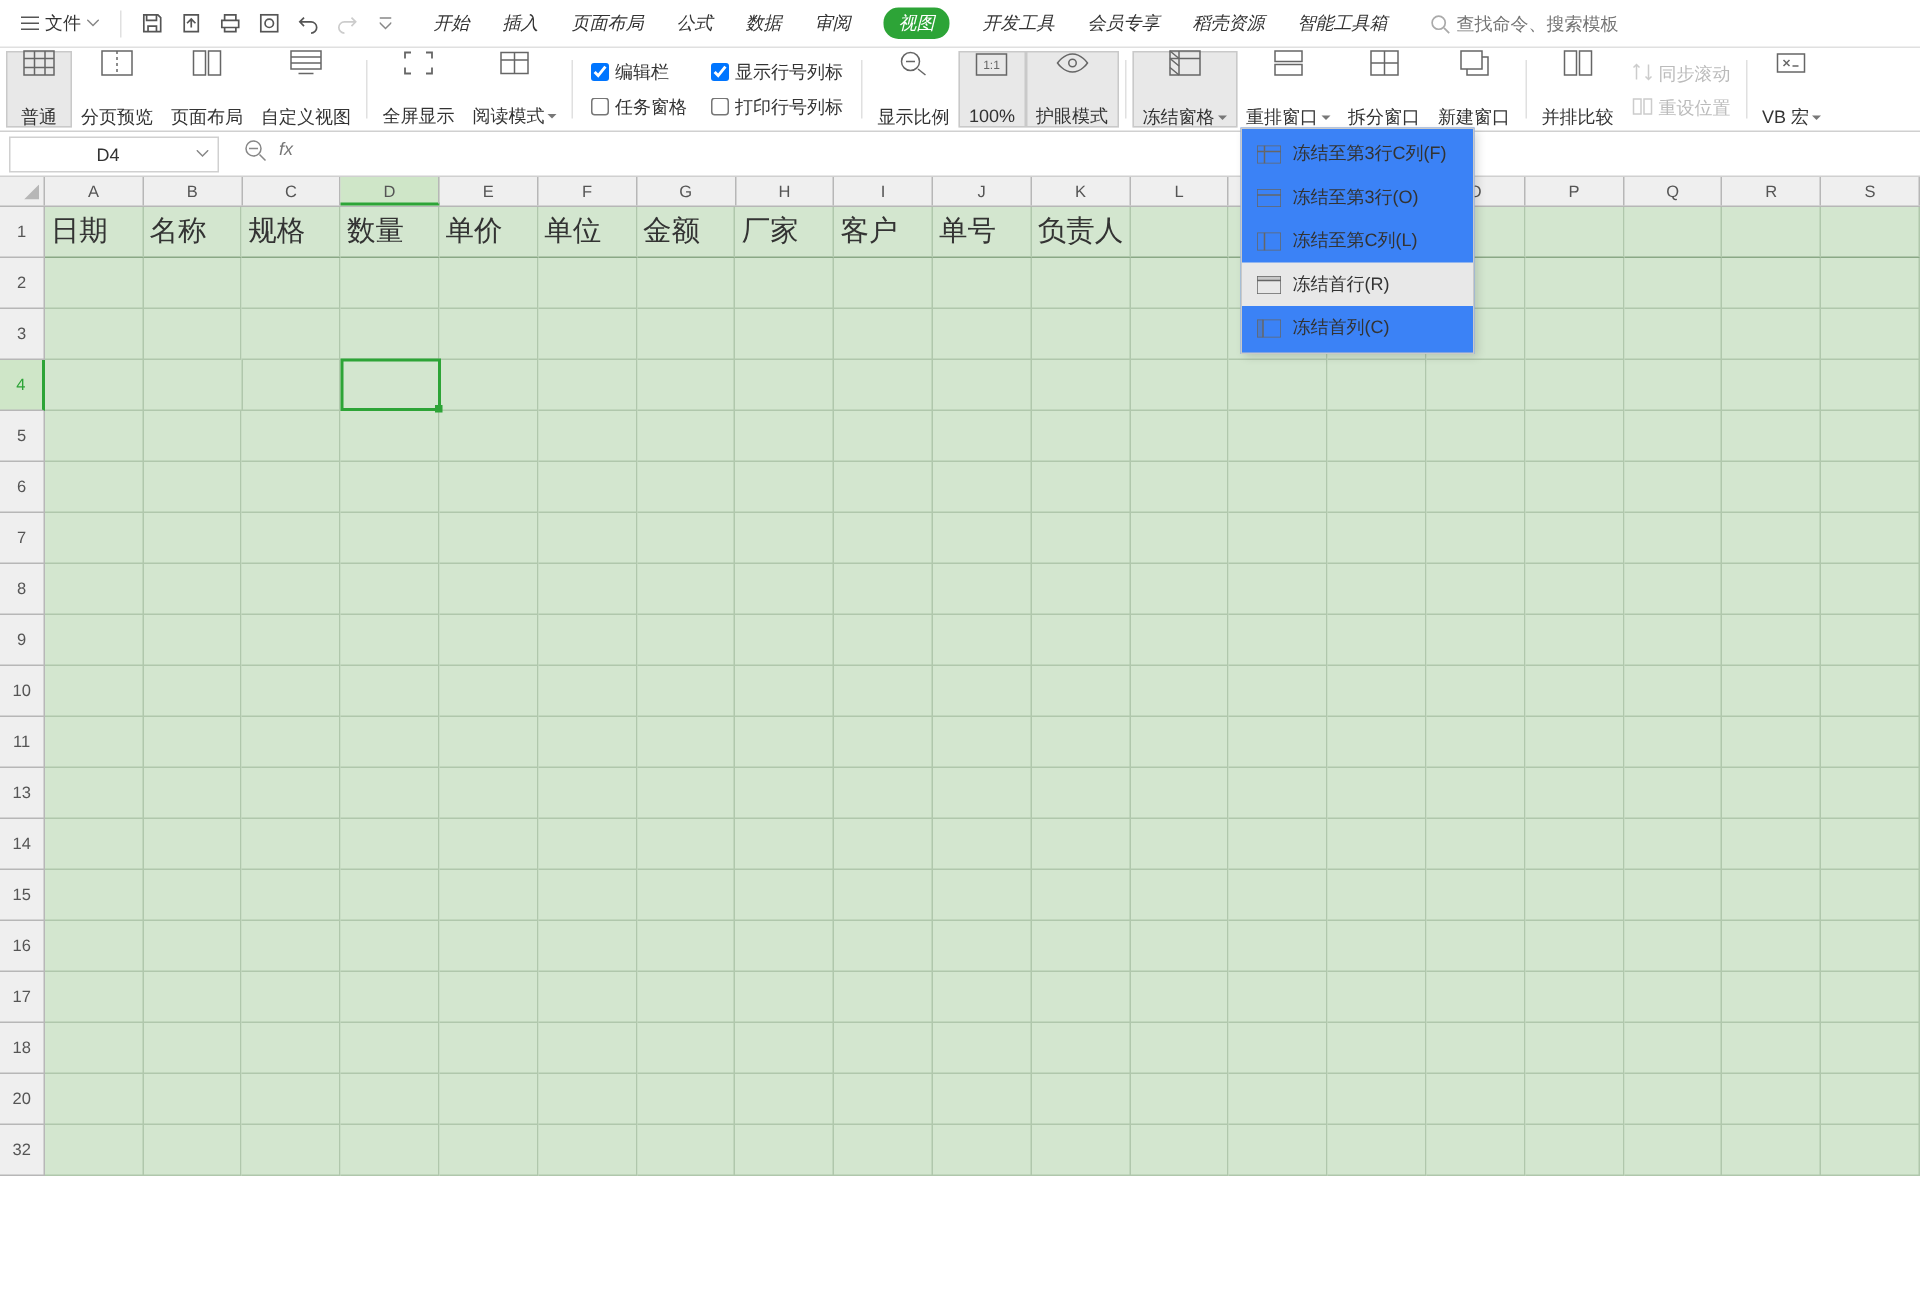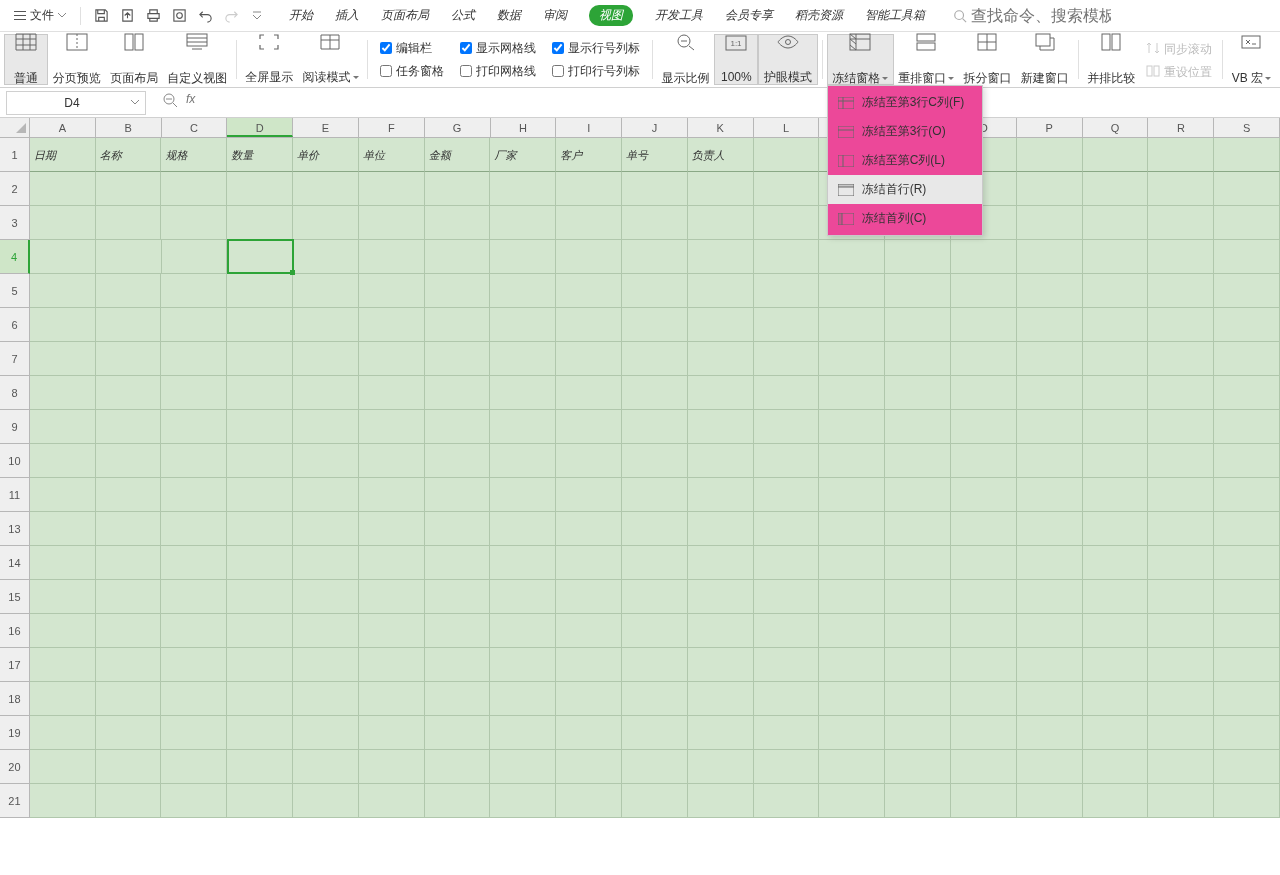--- a/index.html
+++ b/index.html
@@ -9,21 +9,21 @@
 .topbar { display: flex; align-items: center; height: 32px; border-bottom: 1px solid #e0e0e0; padding: 0 8px; gap: 2px; }
 .file-btn { display: flex; align-items: center; gap: 4px; padding: 4px 6px; cursor: pointer; }
 .file-btn .hamburger { display: inline-block; width: 12px; position: relative; }
 .file-btn .hamburger::before { content: ""; display: block; height: 1px; background: #555; box-shadow: 0 4px 0 #555, 0 -4px 0 #555; }
 .qa-icon { width: 24px; height: 24px; display: flex; align-items: center; justify-content: center; color: #555; cursor: pointer; }
 .qa-sep { width: 1px; height: 18px; background: #e0e0e0; margin: 0 6px; }
 .menu-tabs { display: flex; align-items: center; gap: 22px; margin-left: 18px; }
 .menu-tab { cursor: pointer; padding: 4px 0; font-style: italic; }
 .menu-tab.active { background: #2da437; color: #fff; padding: 2px 10px; border-radius: 10px; }
 .search-wrap { display: flex; align-items: center; gap: 4px; color: #aaa; margin-left: 26px; }
-.search-input { border: none; outline: none; font-size: 16px; color: #888; width: 140px; }
+.search-input { border: none; outline: none; font-size: 12px; color: #888; width: 140px; }
 
 
 .ribbon { display: flex; align-items: stretch; height: 56px; border-bottom: 1px solid #d0d0d0; padding: 2px 4px; }
 .rbtn { display: flex; flex-direction: column; align-items: center; justify-content: center; padding: 2px 6px; cursor: pointer; min-width: 44px; position: relative; gap: 17px; }
 .rbtn .ico { width: 24px; height: 22px; display: flex; align-items: center; justify-content: center; color: #666; }
 .rbtn .lbl { font-size: 12px; color: #333; white-space: nowrap; margin-top: 2px; }
 .rbtn.active { background: #e8e8e8; border: 1px solid #c9c9c9; }
 .rbtn.disabled .lbl { color: #bbb; }
 .rbtn.disabled .ico { color: #ccc; }
 .rsep { width: 1px; background: #e0e0e0; margin: 6px 4px; }
@@ -45,26 +45,26 @@
 .colhdr-row { display: flex; background: #efefef; border-bottom: 1px solid #b7b7b7; height: 20px; font-size: 11px; }
 .corner { width: 30px; border-right: 1px solid #b7b7b7; display:flex; align-items:center; justify-content:flex-end; padding-right:3px;}
 .corner svg{color:#b7b7b7;}
 .colhdr { width: 66px; border-right: 1px solid #b7b7b7; text-align: center; line-height: 20px; color: #555; }
 .colhdr.sel { background: #cfe6c8; border-bottom: 2px solid #2da437; }
 .rows { }
 .row { display: flex; height: 34px; }
 .rowhdr { width: 30px; background: #efefef; border-right: 1px solid #b7b7b7; border-bottom: 1px solid #b7b7b7; text-align: center; line-height: 34px; font-size: 11px; color: #555; }
 .rowhdr.sel { background: #cfe6c8; border-right: 2px solid #2da437; color:#2da437;}
 .cell { width: 66px; border-right: 1px solid #b0c7ac; border-bottom: 1px solid #b0c7ac; background: #d3e6cf; padding: 0 4px; line-height: 34px; overflow: hidden; white-space: nowrap; color: #333; }
-.row.hdrrow .cell { border-bottom: 1px solid #8aa886; font-size: 11px; font-style: italic; }
+.row.hdrrow .cell { border-bottom: 1px solid #8aa886; font-size: 19px; }
 .sel-box { position: absolute; border: 2px solid #2da437; pointer-events: none; }
 .sel-handle { position: absolute; width: 5px; height: 5px; background: #2da437; right: -3px; bottom: -3px; }
 
 
-.dropdown { position: absolute; background: #ec4899; border: 1px solid #c9c9c9; box-shadow: 2px 2px 6px rgba(0,0,0,0.15); z-index: 50; padding: 2px 0; width: 156px; }
+.dropdown { position: absolute; background: #3b82f6; border: 1px solid #c9c9c9; box-shadow: 2px 2px 6px rgba(0,0,0,0.15); z-index: 50; padding: 2px 0; width: 156px; }
 .dd-item { display: flex; align-items: center; gap: 8px; padding: 6px 10px; cursor: pointer; white-space: nowrap; }
 .dd-item:hover, .dd-item.hover { background: #e8e8e8; }
 .dd-item .di-ico { width: 16px; height: 14px; display:flex; align-items:center; justify-content:center; color:#666; }
 svg { display: block; }
 </style>
 </head>
 <body>
 
 <div class="topbar">
   <div class="file-btn">
@@ -192,30 +192,20 @@
   </div>
   <div class="rsep"></div>
   <div class="check-col">
     <label class="chk">
         <input type="checkbox" checked="" style="">
         <span>编辑栏</span>
       </label>
     <label class="chk">
         <input type="checkbox" style="">
         <span>任务窗格</span>
-      </label>
-  </div>
-  <div class="check-col">
-    <label class="chk">
-        <input type="checkbox" checked="" style="">
-        <span>显示网格线</span>
-      </label>
-    <label class="chk">
-        <input type="checkbox" style="">
-        <span>打印网格线</span>
       </label>
   </div>
   <div class="check-col">
     <label class="chk">
         <input type="checkbox" checked="" style="">
         <span>显示行号列标</span>
       </label>
     <label class="chk">
         <input type="checkbox" style="">
         <span>打印行号列标</span>
@@ -744,42 +734,20 @@
         <div class="cell"></div>
         <div class="cell"></div>
         <div class="cell"></div>
         <div class="cell"></div>
         <div class="cell"></div>
         <div class="cell"></div>
         <div class="cell"></div>
         <div class="cell"></div>
       </div>
       <div class="row">
-        <div class="rowhdr">19</div>
-        <div class="cell"></div>
-        <div class="cell"></div>
-        <div class="cell"></div>
-        <div class="cell"></div>
-        <div class="cell"></div>
-        <div class="cell"></div>
-        <div class="cell"></div>
-        <div class="cell"></div>
-        <div class="cell"></div>
-        <div class="cell"></div>
-        <div class="cell"></div>
-        <div class="cell"></div>
-        <div class="cell"></div>
-        <div class="cell"></div>
-        <div class="cell"></div>
-        <div class="cell"></div>
-        <div class="cell"></div>
-        <div class="cell"></div>
-        <div class="cell"></div>
-      </div>
-      <div class="row">
         <div class="rowhdr">20</div>
         <div class="cell"></div>
         <div class="cell"></div>
         <div class="cell"></div>
         <div class="cell"></div>
         <div class="cell"></div>
         <div class="cell"></div>
         <div class="cell"></div>
         <div class="cell"></div>
         <div class="cell"></div>
@@ -788,21 +756,21 @@
         <div class="cell"></div>
         <div class="cell"></div>
         <div class="cell"></div>
         <div class="cell"></div>
         <div class="cell"></div>
         <div class="cell"></div>
         <div class="cell"></div>
         <div class="cell"></div>
       </div>
       <div class="row">
-        <div class="rowhdr">21</div>
+        <div class="rowhdr">32</div>
         <div class="cell"></div>
         <div class="cell"></div>
         <div class="cell"></div>
         <div class="cell"></div>
         <div class="cell"></div>
         <div class="cell"></div>
         <div class="cell"></div>
         <div class="cell"></div>
         <div class="cell"></div>
         <div class="cell"></div>

